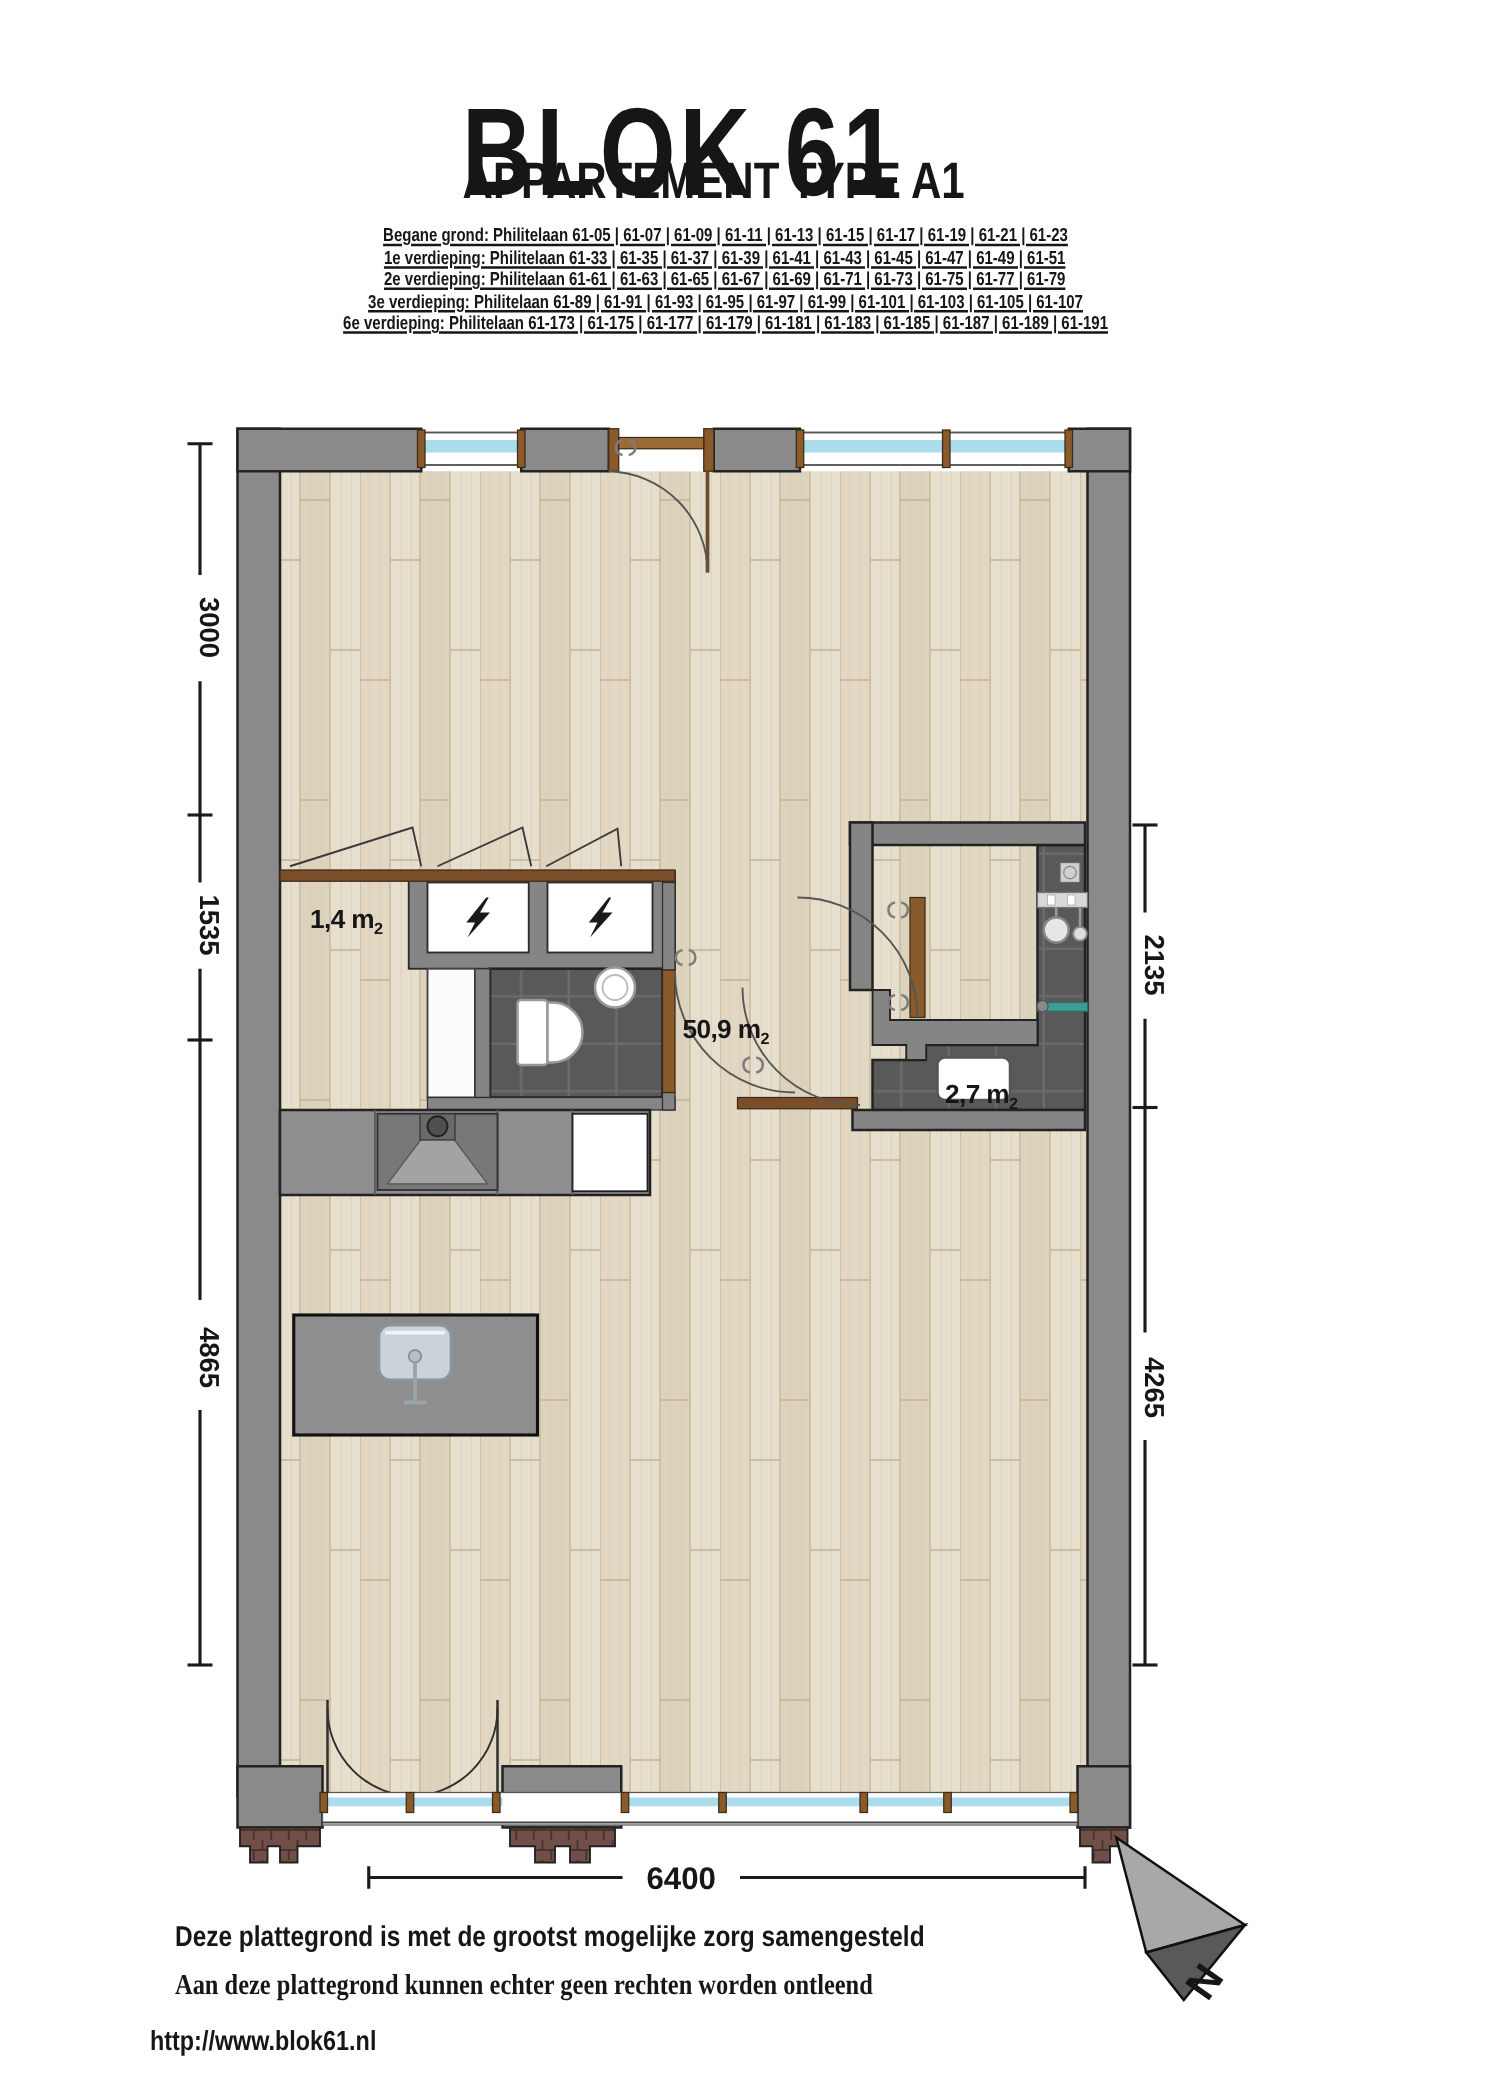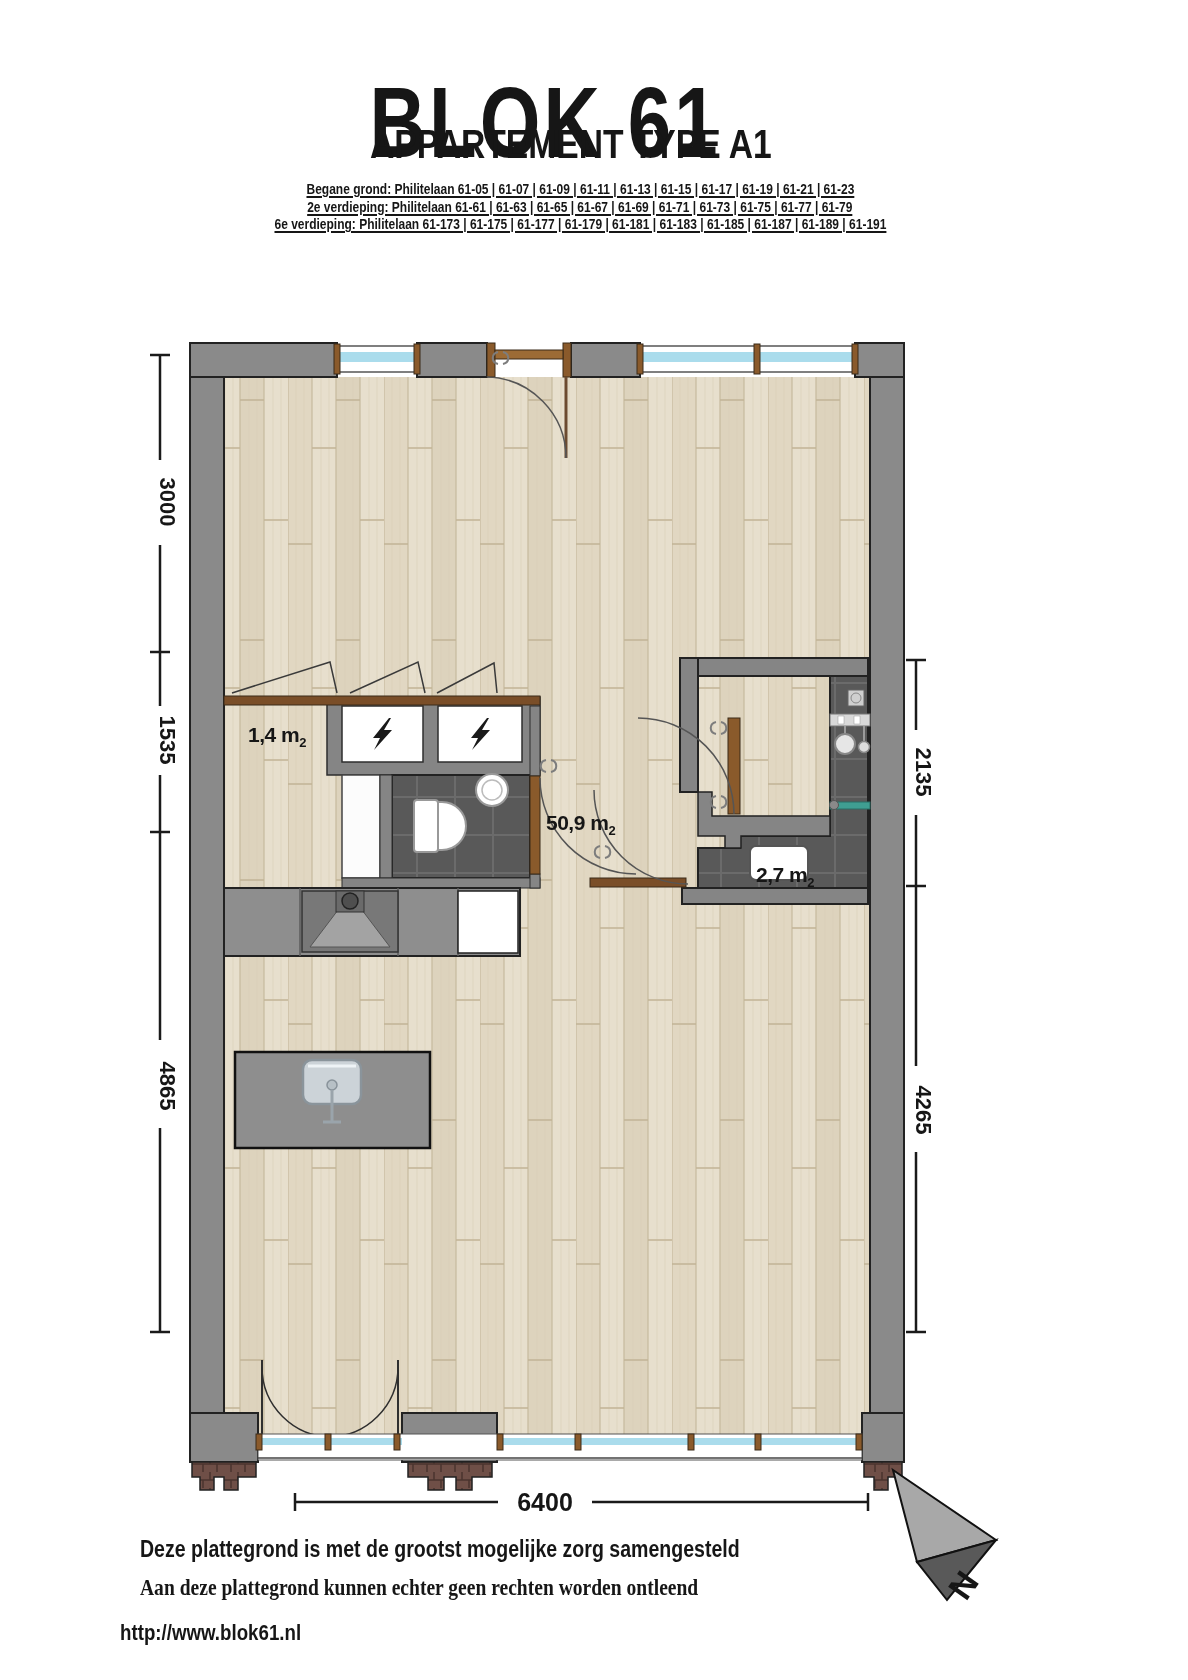--- a/index.html
+++ b/index.html
@@ -29,21 +29,23 @@
 
 <div class="hdr" id="title">
   <span class="cond">BLOK 61</span>
 </div>
 <div class="hdr" id="subtitle">
   <span class="cond">APPARTEMENT TYPE A1</span>
 </div>
 
 <div id="addresses">
   <div class="addr-line"><span class="cond">Begane grond: Philitelaan 61-05 | 61-07 | 61-09 | 61-11 | 61-13 | 61-15 | 61-17 | 61-19 | 61-21 | 61-23</span></div>
+  <div class="addr-line"><span class="cond">1e verdieping: Philitelaan 61-33 | 61-35 | 61-37 | 61-39 | 61-41 | 61-43 | 61-45 | 61-47 | 61-49 | 61-51</span></div>
   <div class="addr-line"><span class="cond">2e verdieping: Philitelaan 61-61 | 61-63 | 61-65 | 61-67 | 61-69 | 61-71 | 61-73 | 61-75 | 61-77 | 61-79</span></div>
+  <div class="addr-line"><span class="cond">3e verdieping: Philitelaan 61-89 | 61-91 | 61-93 | 61-95 | 61-97 | 61-99 | 61-101 | 61-103 | 61-105 | 61-107</span></div>
   <div class="addr-line"><span class="cond">6e verdieping: Philitelaan 61-173 | 61-175 | 61-177 | 61-179 | 61-181 | 61-183 | 61-185 | 61-187 | 61-189 | 61-191</span></div>
 </div>
 
 <svg id="plan-svg" width="900" height="1300" viewBox="120 330 900 1300" xmlns="http://www.w3.org/2000/svg">
   <defs>
     <pattern id="wood" width="96" height="240" patternUnits="userSpaceOnUse">
       <rect width="96" height="240" fill="#e7dfcd"></rect>
       <rect x="0" width="24" height="240" fill="#e1d7c2"></rect>
       <rect x="48" width="24" height="240" fill="#ddd3bd"></rect>
       <path d="M0,0V240 M24,0V240 M48,0V240 M72,0V240" stroke="#c7ba9e" stroke-width="1.2"></path>

